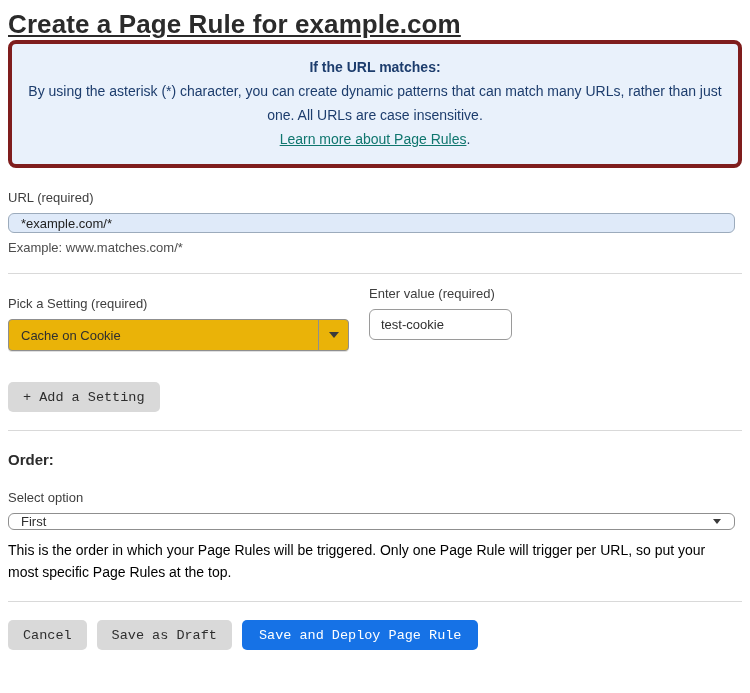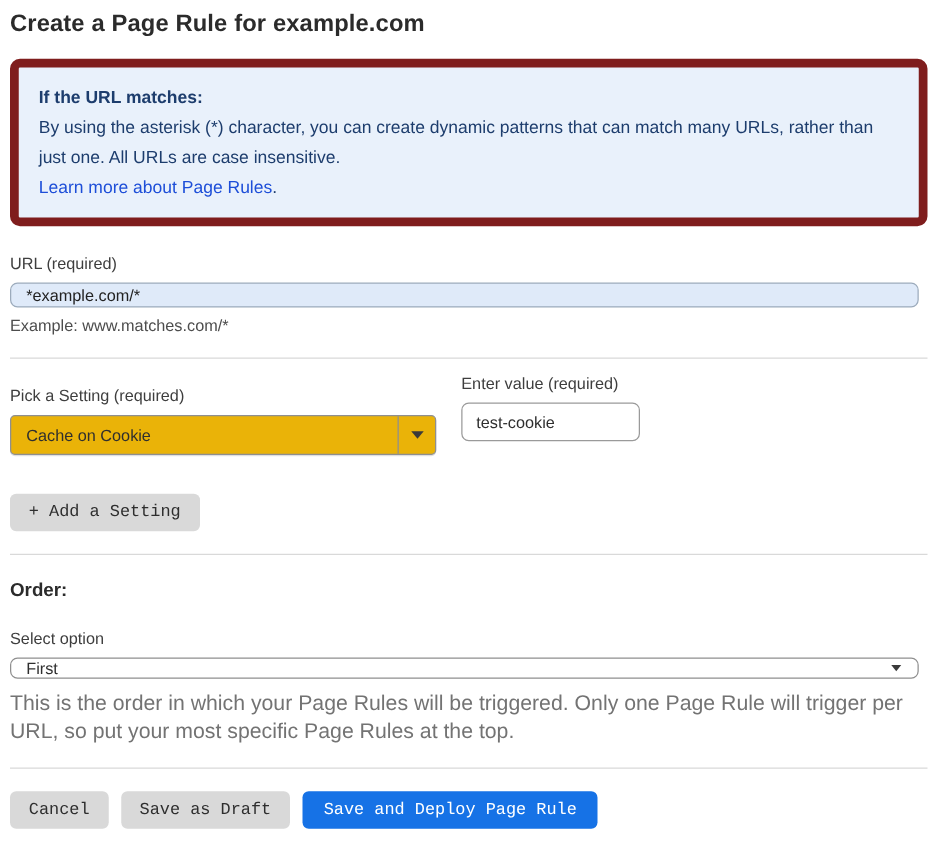--- a/index.html
+++ b/index.html
@@ -8,40 +8,43 @@
     width: 750px;
     height: 693px;
     font-family: "Liberation Sans", sans-serif;
     color: #2d2d2d;
     overflow: hidden;
   }
   .container { padding: 0 8px; }
 
   .page-title {
     margin-top: 9px;
-    font-size: 19px;
+    font-size: 26px;
     font-weight: 700;
     color: #2b2b2b;
     letter-spacing: 0.1px;
+    text-decoration: underline;
   }
 
   
   .info-box {
-    margin-top: 16px;
+    margin-top: 0;
     background: #e9f1fb;
-    border: 7px solid #7f1d1d;
+    border: 4px solid #7f1d1d;
     border-radius: 8px;
     padding: 11px 16px 13px 16px;
     color: #1d3d6d;
     font-size: 14px;
     line-height: 24px;
+    text-align: center;
   }
   .info-box .info-heading { font-weight: 700; }
   .info-box a.info-link {
-    color: #1d4ed8;
+    color: #0f766e;
+    text-decoration: underline;
     cursor: pointer;
   }
 
   
   .field-label { margin-top: 22px; font-size: 13px; color: #3e3e3e; }
   .helper-text { font-size: 13px; color: #4d4d4d; }
 
   
   .url-input {
     margin-top: 8px;
@@ -159,23 +162,23 @@
   .select-box .tri-down {
     position: absolute;
     right: 13px;
     border-left-width: 4.5px;
     border-right-width: 4.5px;
     border-top-width: 5.5px;
   }
   .order-help {
     margin-top: 9px;
     width: 720px;
-    font-size: 17px;
+    font-size: 14px;
     line-height: 22px;
-    color: #737373;
+    color: #000000;
   }
 
   
   .actions { margin-top: 18px; display: flex; gap: 10px; }
   .btn-primary {
     background: #1672e6;
     color: #ffffff;
     padding: 0 17px;
   }
 </style>

